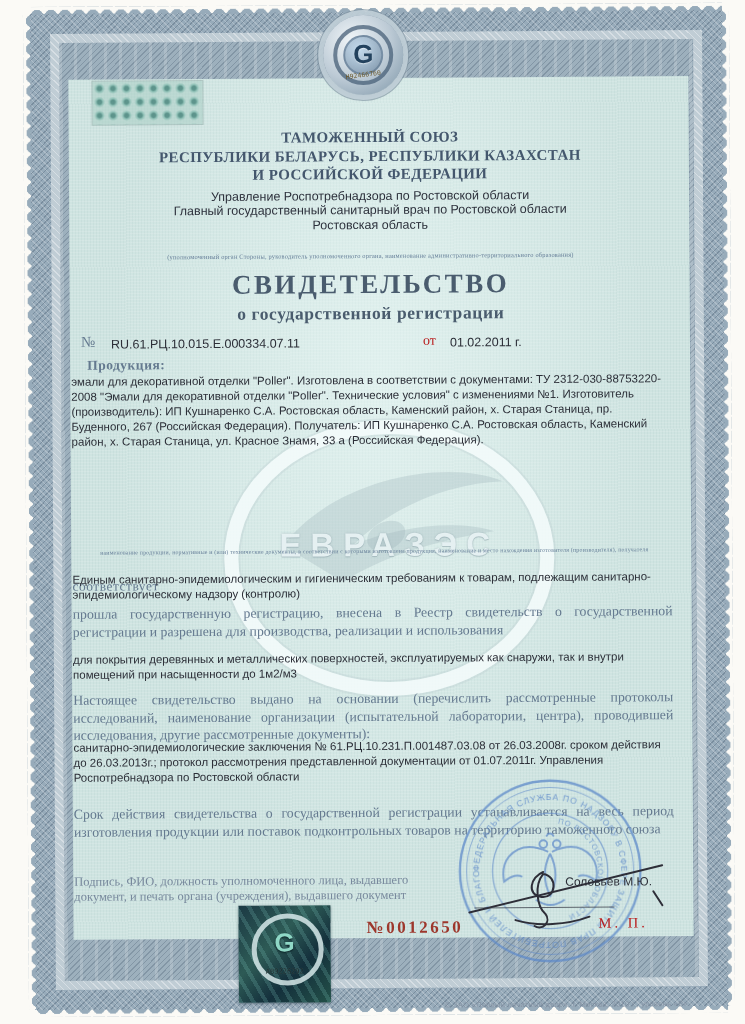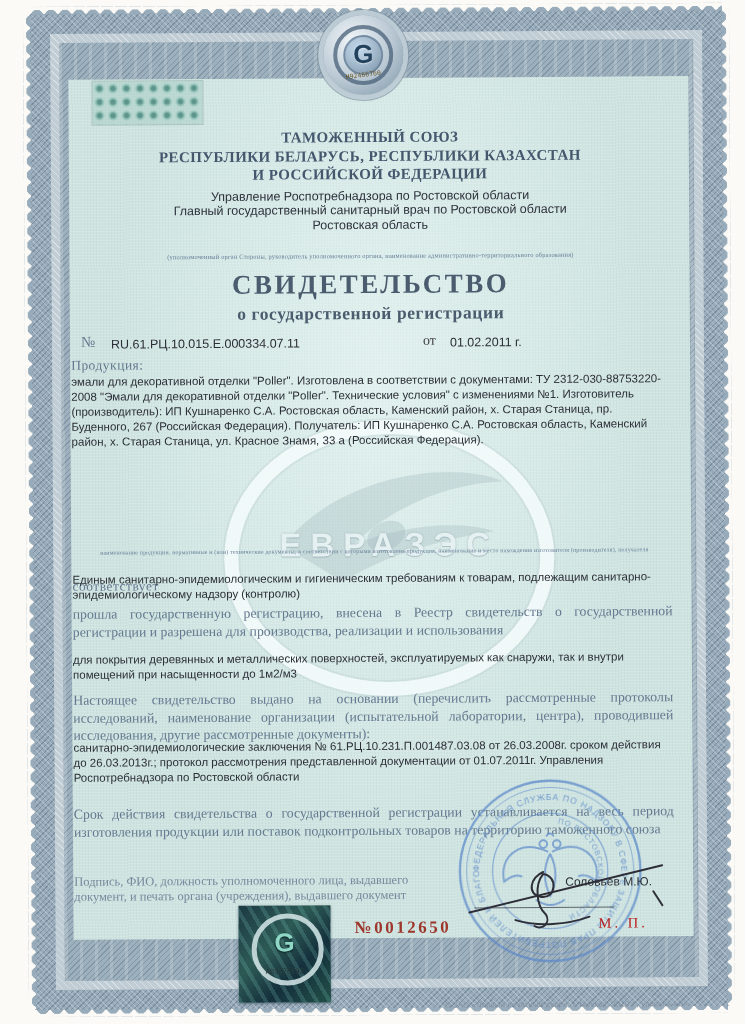--- a/index.html
+++ b/index.html
@@ -85,34 +85,34 @@
   .cap { position:absolute; text-align:center; font-size:6.4px; color:#68809a; letter-spacing:.2px; }
   .cap1 { left:92px; top:252px; width:560px; }
   .cap2 { left:60px; top:548px; width:628px; font-size:5.9px; }
 
   .title-main { position:absolute; left:72px; top:269px; width:600px; text-align:center;
     font-weight:bold; font-size:27px; letter-spacing:2.5px; color:#4a5c6e; }
   .title-sub { position:absolute; left:72px; top:303px; width:600px; text-align:center;
     font-weight:bold; font-size:17.5px; letter-spacing:.6px; color:#4a5c6e; }
 
   
-  .pre { color:#404040; font-size:14px; }
+  .pre { color:#b91c1c; font-size:14px; }
   .fill { font-family:"Liberation Sans","DejaVu Sans",sans-serif; color:#2c2f38; }
   .no-sign { position:absolute; left:82px; top:332px; font-size:15px; color:#64798f; }
   .no-val { position:absolute; left:112px; top:336px; font-size:12.5px; }
   .from-lbl { position:absolute; left:424px; top:333px; }
   .date-val { position:absolute; left:451px; top:336px; font-size:12.5px; }
 
   
   .lbl { position:absolute; font-size:13.5px; color:#64798f; letter-spacing:.5px; }
   .block { position:absolute; left:72px; width:600px; }
   .sans-block { font-family:"Liberation Sans","DejaVu Sans",sans-serif; font-size:11.5px; line-height:15px; color:#2c2f38; }
   .serif-block { font-size:13.8px; line-height:17.5px; color:#64798f; text-align:justify; }
 
-  .product-lbl { left:72px; top:356px; }
+  .product-lbl { left:88px; top:356px;font-weight:bold; }
   .product-txt { top:373px; }
   .comply-lbl { left:72px; top:577px; }
   .comply-txt { top:571px; }
   .reg-pre { top:604px; }
   .reg-fill { top:651px; }
   .basis-pre { top:690px; }
   .basis-fill { top:739px; }
   .valid-pre { top:804px; }
   .sig-cap { position:absolute; left:72px; top:873px; width:336px; font-size:12.5px; line-height:14.5px; color:#77889c; }
 
@@ -124,21 +124,21 @@
   .wm-text { position:absolute; left:0; right:0; top:92px; text-align:center;
     font-family:"Liberation Sans","DejaVu Sans",sans-serif; font-weight:bold; font-size:33px; letter-spacing:9px;
     color:rgba(233,243,244,.95); text-shadow:0 0 2px rgba(148,170,176,.8), 0 1px 0 rgba(148,170,176,.5); }
 
   
   .stamp { position:absolute; left:452px; top:776px; width:192px; height:192px; opacity:.88; filter:blur(.3px); }
   .signature { position:absolute; left:455px; top:843px; width:220px; height:100px; }
   .sig-line { position:absolute; left:472px; top:908px; width:140px; height:1px; background:rgba(55,58,70,.75); }
   .signer { position:absolute; left:563px; top:876px; font-size:12px; }
   .mp { position:absolute; left:596px; top:916px; font-size:14.5px; letter-spacing:3px; color:#b91c1c; }
-  .rednum { position:absolute; left:352px; top:918px; font-size:17px; letter-spacing:2.5px; color:#9d372c; font-weight:bold; }
+  .rednum { position:absolute; left:364px; top:918px; font-size:17px; letter-spacing:2.5px; color:#9d372c; font-weight:bold; }
 
   
   .sticker { position:absolute; left:236px; top:905px; width:92px; height:97px;
     background:
       repeating-linear-gradient(60deg, rgba(140,220,210,.18) 0 4px, transparent 4px 11px),
       linear-gradient(135deg,#1c3a44,#2d5a55 38%,#14303c 66%,#235048);
     box-shadow:0 1px 3px rgba(30,50,60,.5); }
   .sticker .ring { position:absolute; left:13px; top:8px; width:62px; height:62px; border-radius:50%;
     border:5px solid rgba(214,232,233,.85); }
   .sticker .glyph { position:absolute; left:0; right:0; top:22px; text-align:center;

